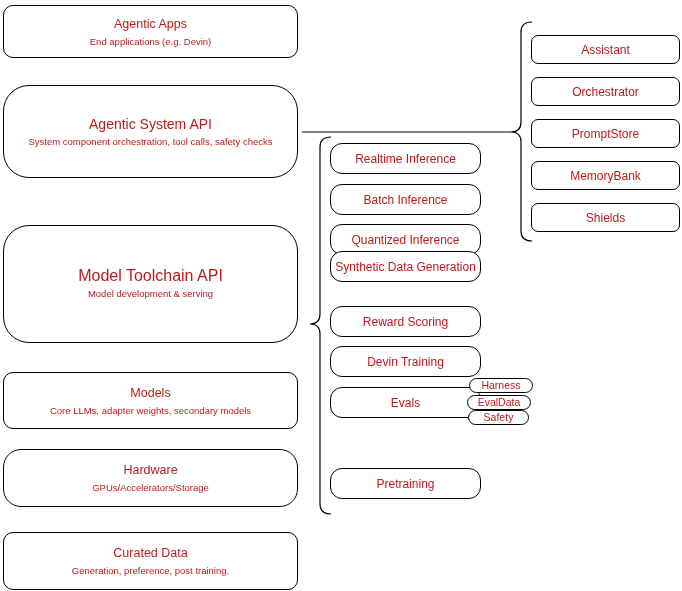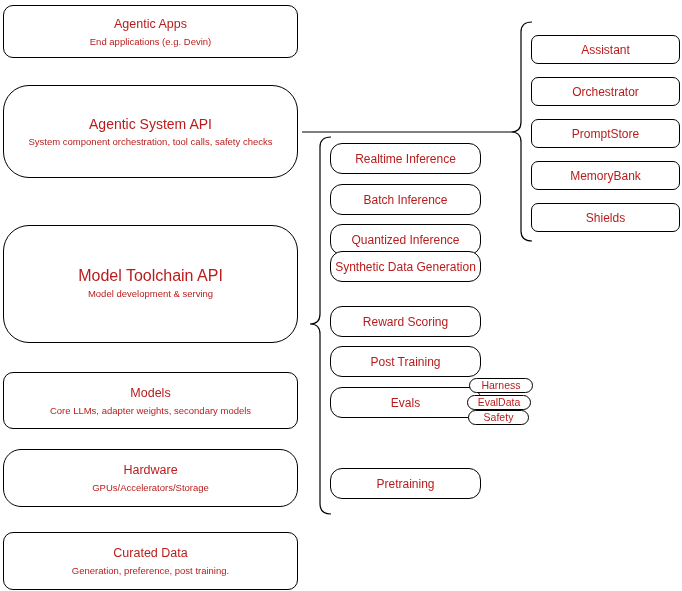--- a/index.html
+++ b/index.html
@@ -92,21 +92,21 @@
   <div class="box mbox" style="top:224px">
     <span class="lbl">Quantized Inference</span>
   </div>
   <div class="box mbox" style="top:251px">
     <span class="lbl">Synthetic Data Generation</span>
   </div>
   <div class="box mbox" style="top:306px">
     <span class="lbl">Reward Scoring</span>
   </div>
   <div class="box mbox" style="top:346px">
-    <span class="lbl">Post Training</span>
+    <span class="lbl">Devin Training</span>
   </div>
   <div class="box mbox" style="top:387px">
     <span class="lbl">Evals</span>
   </div>
   <div class="box mbox" style="top:468px">
     <span class="lbl">Pretraining</span>
   </div>
 
   <div class="oval" style="left:469px;top:378px;width:64px">
     <span class="lbl">Harness</span>

